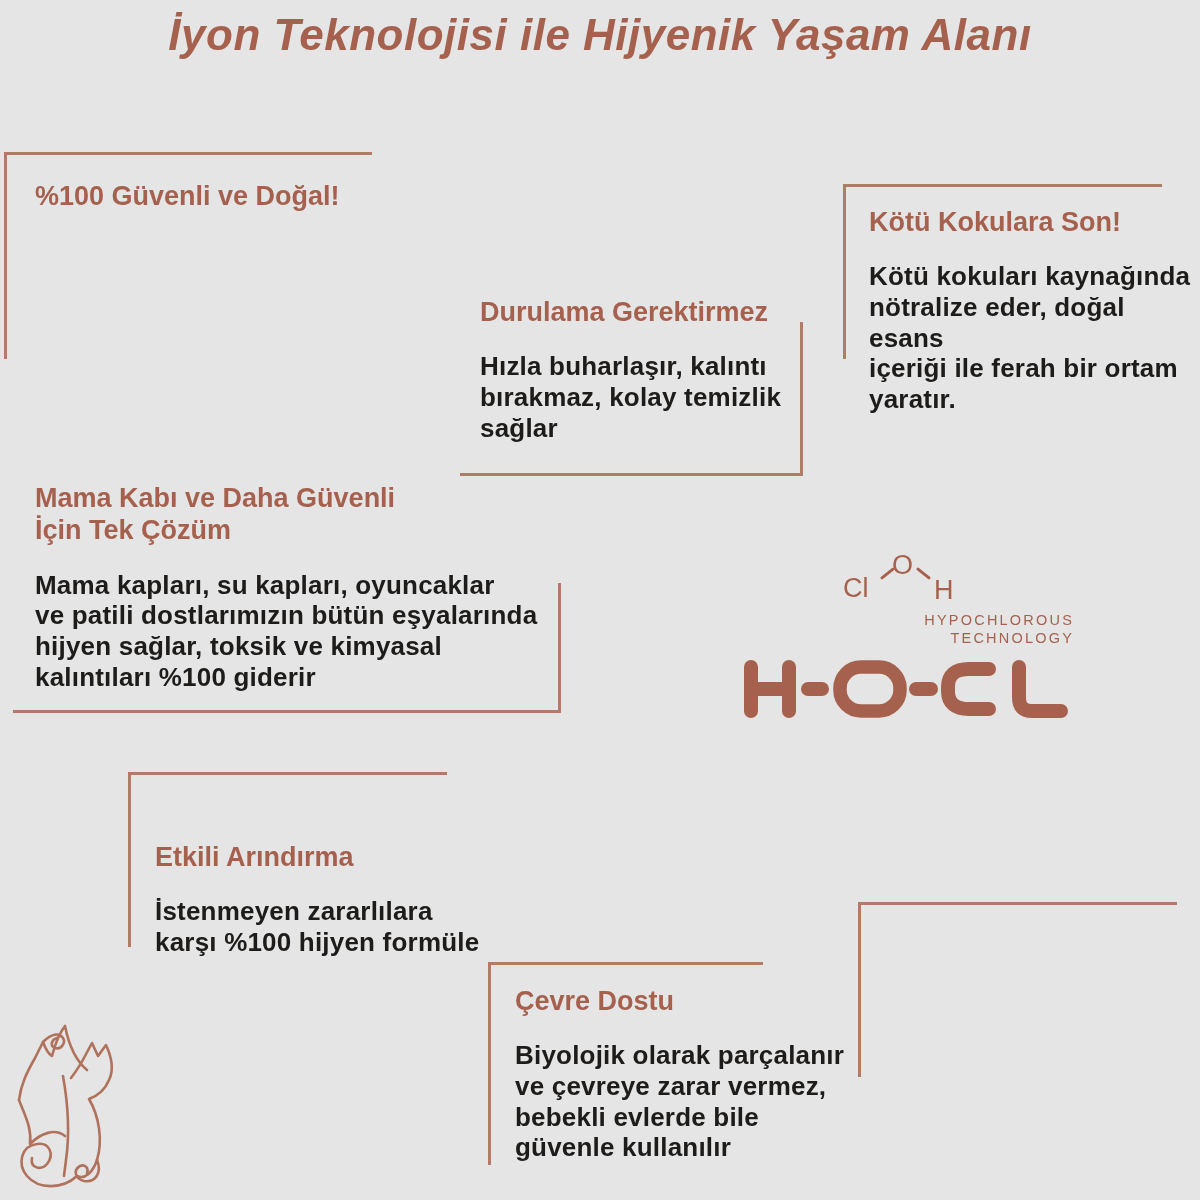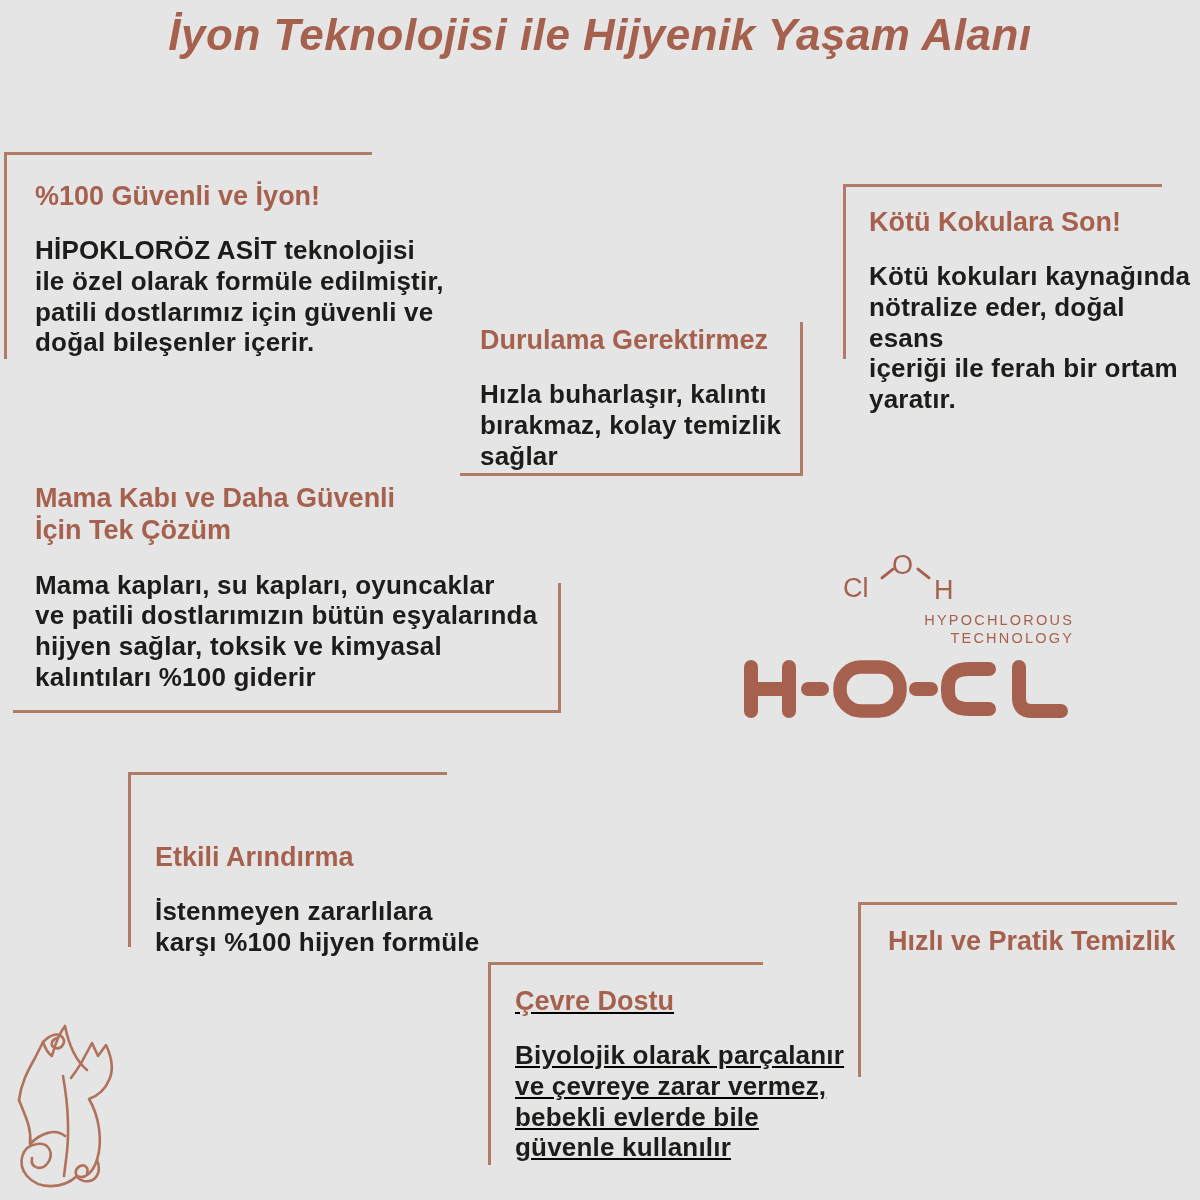--- a/index.html
+++ b/index.html
@@ -49,28 +49,24 @@
 
   <div class="frame tl" style="left:4px;top:152px;width:365px;height:204px;"></div>
   <div class="frame br" style="left:460px;top:322px;width:340px;height:151px;"></div>
   <div class="frame tl" style="left:843px;top:184px;width:316px;height:172px;"></div>
   <div class="frame br" style="left:13px;top:583px;width:545px;height:127px;"></div>
   <div class="frame tl" style="left:128px;top:772px;width:316px;height:172px;"></div>
   <div class="frame tl" style="left:488px;top:962px;width:272px;height:200px;"></div>
   <div class="frame tl" style="left:858px;top:902px;width:316px;height:172px;"></div>
 
   <div class="feature" style="left:35px;top:180px;">
-    <div class="block-heading">%100 Güvenli ve İyon!</div>
-    <div class="block-body">HİPOKLORÖZ ASİT teknolojisi
-ile özel olarak formüle edilmiştir,
-patili dostlarımız için güvenli ve
-doğal bileşenler içerir.</div>
+    <div class="block-heading">%100 Güvenli ve Doğal!</div>
   </div>
 
-  <div class="feature" style="left:480px;top:296px;margin-top:28px;">
+  <div class="feature" style="left:480px;top:296px;">
     <div class="block-heading">Durulama Gerektirmez</div>
     <div class="block-body">Hızla buharlaşır, kalıntı
 bırakmaz, kolay temizlik
 sağlar</div>
   </div>
 
   <div class="feature" style="left:869px;top:206px;">
     <div class="block-heading">Kötü Kokulara Son!</div>
     <div class="block-body">Kötü kokuları kaynağında
 nötralize eder, doğal esans
@@ -86,30 +82,29 @@
 hijyen sağlar, toksik ve kimyasal
 kalıntıları %100 giderir</div>
   </div>
 
   <div class="feature" style="left:155px;top:797px;margin-top:44px;">
     <div class="block-heading">Etkili Arındırma</div>
     <div class="block-body">İstenmeyen zararlılara
 karşı %100 hijyen formüle</div>
   </div>
 
-  <div class="feature" style="left:515px;top:985px;text-decoration:underline;">
+  <div class="feature" style="left:515px;top:985px;">
     <div class="block-heading">Çevre Dostu</div>
     <div class="block-body">Biyolojik olarak parçalanır
 ve çevreye zarar vermez,
 bebekli evlerde bile
 güvenle kullanılır</div>
   </div>
 
   <div class="feature" style="left:888px;top:925px;">
-    <div class="block-heading">Hızlı ve Pratik Temizlik</div>
   </div>
 
   <div class="logo">
     <div>
       <span class="chem" style="left:105px;top:33px;">Cl</span>
       <span class="chem" style="left:154px;top:10px;">O</span>
       <span class="chem" style="left:196px;top:35px;">H</span>
       <div class="bond" style="left:141px;top:32px;transform:rotate(-38deg);"></div>
       <div class="bond" style="left:177px;top:32px;transform:rotate(38deg);"></div>
     </div>

